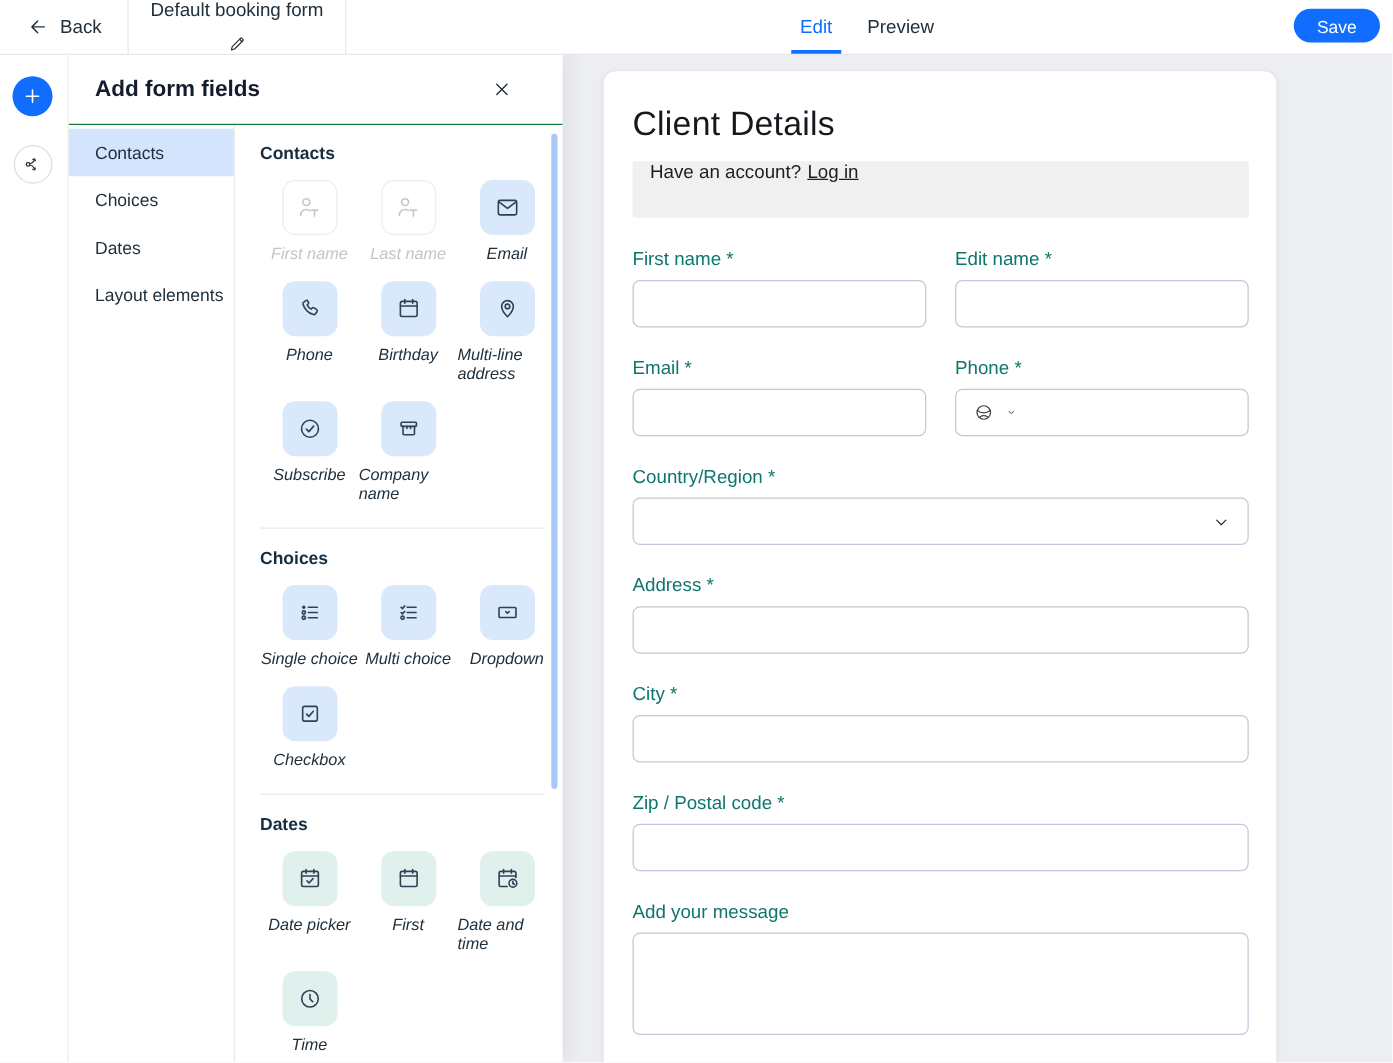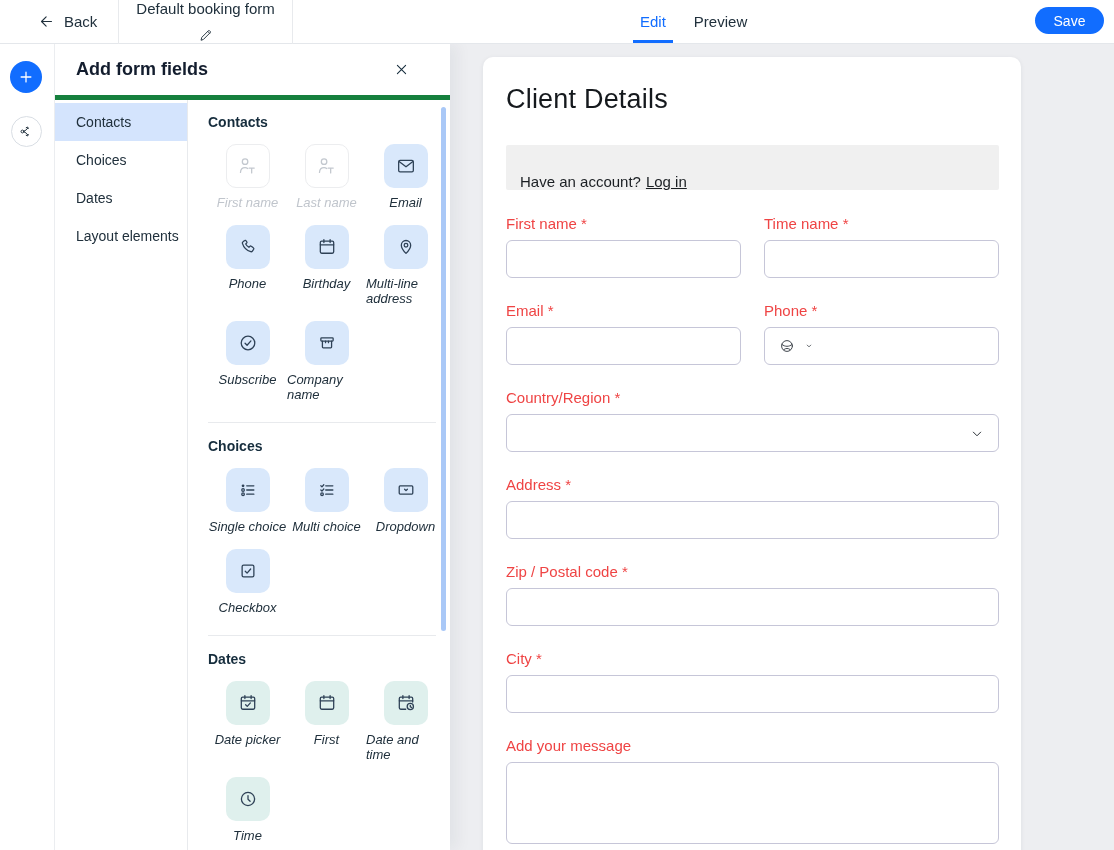--- a/index.html
+++ b/index.html
@@ -2,21 +2,21 @@
 <html><head>
 <meta charset="utf-8">
 <style>
   * { margin:0; padding:0; box-sizing:border-box; }
   html,body { font-family:"Liberation Sans", sans-serif; background:#fff; }
   .app { position:relative; width:1114px; height:850px; overflow:hidden; background:#EDEEF1; }
 
   
   .topbar { position:absolute; top:0; left:0; width:100%; height:44px; background:#fff;
             border-bottom:1px solid #E4E7EB; display:flex; align-items:center; z-index:6; }
-  .tb-left { display:flex; align-items:center; height:100%;margin-left:16px; }
+  .tb-left { display:flex; align-items:center; height:100%; }
   .back-btn { display:flex; align-items:center; gap:9px; padding:0 21px 0 22px; height:100%;
               background:none; border:none; font:15px "Liberation Sans",sans-serif; color:#20303C; cursor:pointer; }
   .tb-div { width:1px; height:44px; background:#E8EAED; }
   .form-name-btn { display:flex; align-items:center; gap:10px; padding:0 17px; height:100%;
               background:none; border:none; font:15px "Liberation Sans",sans-serif; color:#20303C; cursor:pointer;flex-direction:column; }
   .tabs { position:absolute; left:631px; top:0; height:100%; display:flex; gap:10px; }
   .tab { height:100%; display:flex; align-items:center; padding:0 9px; font-size:15px;
          color:#20303C; position:relative; cursor:pointer; background:none; border:none; font-family:inherit; }
   .tab.active { color:#116DFF; }
   .tab.active::after { content:""; position:absolute; left:2px; right:2px; bottom:0; height:3px; background:#116DFF; }
@@ -31,21 +31,21 @@
               background:#116DFF; color:#fff; border:none; display:flex; align-items:center;
               justify-content:center; cursor:pointer; }
   .rail-share { position:absolute; left:11px; top:72px; width:31px; height:31px; border-radius:50%;
               background:#fff; border:1px solid #D9DEE4; color:#20303C; display:flex;
               align-items:center; justify-content:center; cursor:pointer; }
 
   
   .panel { position:absolute; left:55px; top:44px; width:395px; bottom:0; background:#fff;
            box-shadow:8px 0 14px rgba(22,45,61,.05); z-index:3; }
   .panel-header { height:56px; display:flex; align-items:center; justify-content:space-between;
-                  padding:0 36px 0 21px; border-bottom:5px solid #15803d; }
+                  padding:0 36px 0 21px; border-bottom:1px solid #15803d; }
   .panel-title { font-size:18px; font-weight:bold; color:#131D2E; }
   .close-btn { background:none; border:none; color:#162D3D; cursor:pointer; display:flex; padding:4px; }
   .panel-body { position:absolute; top:56px; left:0; right:0; bottom:0; display:flex; }
   .panel-nav { width:133px; border-right:1px solid #E8EAED; padding-top:3px; flex:none; }
   .nav-item { min-height:38px; display:flex; align-items:center; padding:9px 8px 9px 21px;
               font-size:14px; line-height:17px; color:#20303C; cursor:pointer; }
   .nav-item.active { background:#D4E4FD; }
   .field-list { flex:1; padding:12px 14px 0 20px; overflow:hidden; }
   .sec-title { font-size:14px; font-weight:bold; color:#162D3D; margin:2px 0 14px; }
   .tile-grid { display:grid; grid-template-columns:repeat(3,79px); row-gap:15px; }
@@ -60,27 +60,27 @@
   .tile-item.disabled .tile-label { color:#C0C5CC; }
   .sec-div { height:1px; background:#E8EAED; margin:20px 0 15px; }
   .scroll-thumb { position:absolute; right:4px; top:63px; width:5px; height:524px;
                   border-radius:3px; background:#A9C8F7; cursor:pointer; }
 
   
   .stage { position:absolute; left:450px; top:44px; right:0; bottom:0; background:#EDEEF1; }
   .card { position:absolute; left:33px; top:13px; width:538px; height:900px; background:#fff;
           border-radius:10px; box-shadow:0 1px 5px rgba(22,45,61,.07); padding:28px 22px 0 23px; }
   .card-title { font-size:27px; font-weight:500; color:#15191D; line-height:28px; letter-spacing:.2px; }
-  .banner { margin-top:32px; background:#F0F0F0; height:45px; display:flex; align-items:flex-end;
+  .banner { margin-top:16px; background:#F0F0F0; height:45px; display:flex; align-items:flex-start;
             padding:0 14px; font-size:15px; color:#1B1F23; border-radius:2px; }
   .banner a { color:#1B1F23; text-decoration:underline; margin-left:5px; cursor:pointer; }
   .form-grid { margin-top:26px; display:grid; grid-template-columns:235px 235px;
                column-gap:23px; row-gap:25px; }
   .fld.full { grid-column:1 / -1; }
-  .fld-label { display:block; font-size:15px; color:#ef4444; margin-bottom:9px; line-height:15px; }
+  .fld-label { display:block; font-size:15px; color:#0f766e; margin-bottom:9px; line-height:15px; }
   .ctl { height:38px; width:100%; border:1px solid #C6C6D8; border-radius:6px; background:#fff;
          font:15px "Liberation Sans",sans-serif; color:#20303C; }
   input.ctl { padding:0 12px; outline:none; }
   .ctl-box { display:flex; align-items:center; position:relative; cursor:pointer; }
   .ctl-phone { padding-left:13px; gap:7px; color:#3B4148; }
   .ctl-select .chev { position:absolute; right:13px; top:11px; color:#2B3138; }
   textarea.ctl { height:82px; resize:none; padding:10px 12px; outline:none; }
 </style>
 </head>
 <body>
@@ -317,21 +317,21 @@
 
   <main class="stage">
     <div class="card">
       <h1 class="card-title">Client Details</h1>
       <div class="banner">
         <span>Have an account?</span>
         <a>Log in</a>
       </div>
       <div class="form-grid" id="form-grid">
           <div class="fld half"><label class="fld-label">First name *</label><input class="ctl" style=""></div>
-          <div class="fld half"><label class="fld-label">Time name *</label><input class="ctl" style=""></div>
+          <div class="fld half"><label class="fld-label">Edit name *</label><input class="ctl" style=""></div>
           <div class="fld half"><label class="fld-label">Email *</label><input class="ctl" style=""></div>
           <div class="fld half">
             <label class="fld-label">Phone *</label>
             <div class="ctl ctl-box ctl-phone">
               <svg viewBox="0 0 24 24" width="18" height="18" fill="none" stroke="currentColor" stroke-width="1.3" stroke-linecap="round" stroke-linejoin="round">
                 <circle cx="12" cy="12" r="7.2"></circle>
                 <path d="M5.2,9.9c2.1,1.7,4.4,2.5,6.8,2.5c2.4,0,4.7-.8,6.8-2.5"></path>
                 <path d="M7.9,16.7c1.2-.9,2.6-1.4,4.1-1.4c1.5,0,2.9.5,4.1,1.4"></path>
               </svg>
               <svg viewBox="0 0 24 24" width="12" height="12" fill="none" stroke="currentColor" stroke-width="1.6" stroke-linecap="round" stroke-linejoin="round">
@@ -341,20 +341,20 @@
           </div>
           <div class="fld full">
             <label class="fld-label">Country/Region *</label>
             <div class="ctl ctl-box ctl-select">
               <span class="chev"><svg viewBox="0 0 24 24" width="16" height="16" fill="none" stroke="currentColor" stroke-width="1.5" stroke-linecap="round" stroke-linejoin="round">
                   <path d="M6.5,9.2l5.5,5.5 5.5-5.5"></path>
                 </svg></span>
             </div>
           </div>
           <div class="fld full"><label class="fld-label">Address *</label><input class="ctl" style=""></div>
+          <div class="fld full"><label class="fld-label">City *</label><input class="ctl" style=""></div>
           <div class="fld full"><label class="fld-label">Zip / Postal code *</label><input class="ctl" style=""></div>
-          <div class="fld full"><label class="fld-label">City *</label><input class="ctl" style=""></div>
           <div class="fld full"><label class="fld-label">Add your message</label><textarea class="ctl" style=""></textarea></div>
         </div>
     </div>
   </main>
 
 </div>
 
 </body></html>

